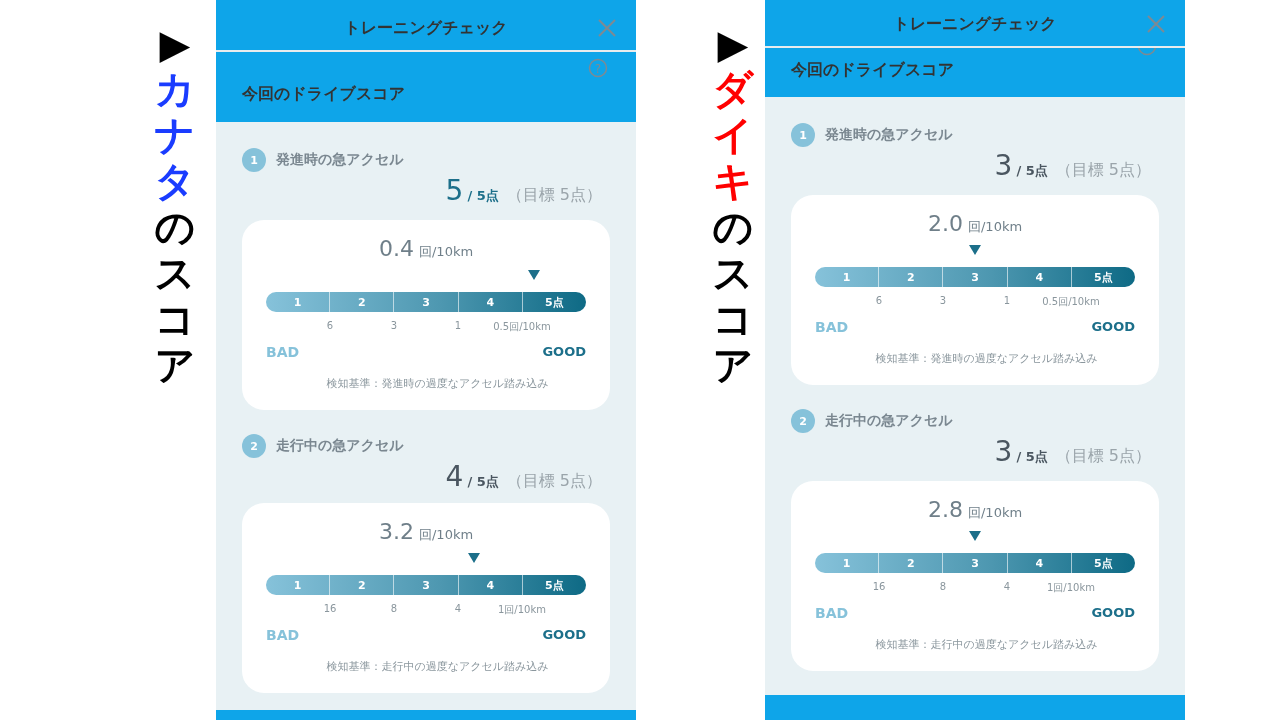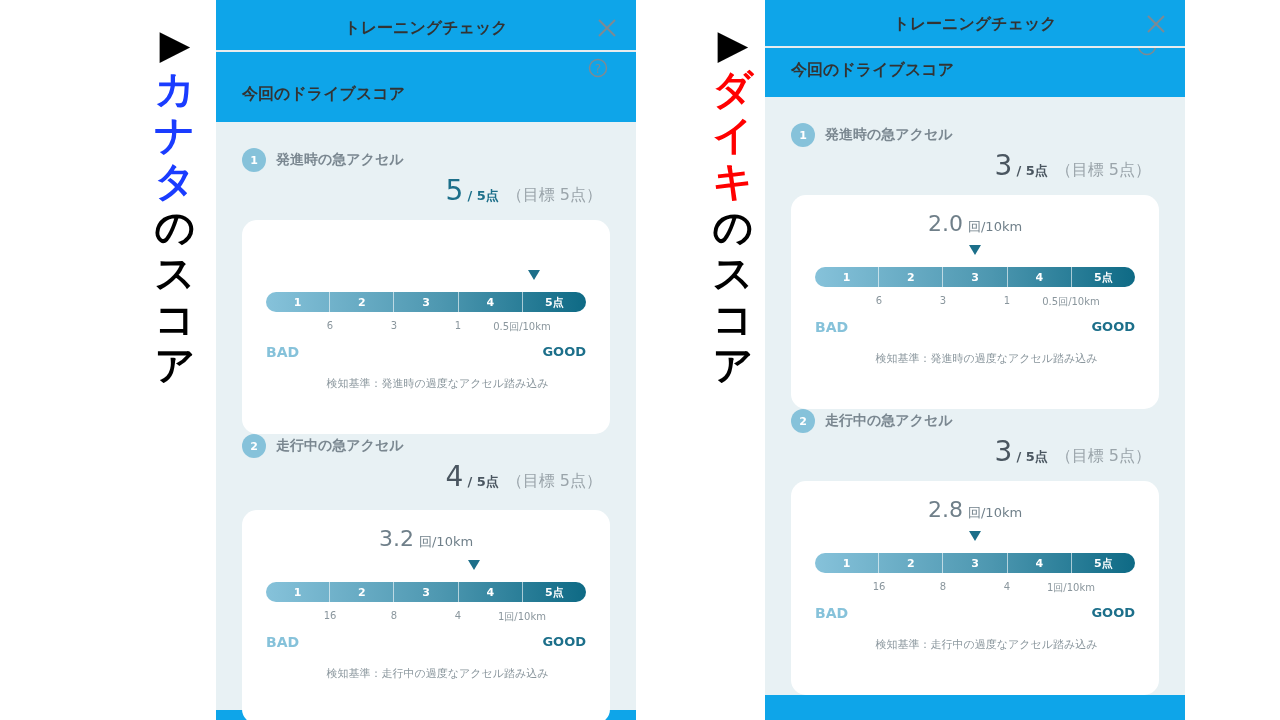--- a/index.html
+++ b/index.html
@@ -19,21 +19,21 @@
   .item-head { position:absolute; left:26px; top:0; display:flex; align-items:center; }
   .badge { width:24px; height:24px; border-radius:50%; background:#86c2da; color:#fff; font-size:11px; font-weight:bold;
            display:flex; align-items:center; justify-content:center; margin-right:10px; }
   .item-name { font-size:14px; color:#7a8790; font-weight:bold; }
   .score { position:absolute; right:34px; top:26px; display:flex; align-items:baseline; color:#4a5660; }
   .score .big { font-size:28px; margin-right:4px; }
   .score .big.teal { color:#1c6f8a; }
   .score .of { font-size:13px; font-weight:bold; color:#1c6f8a; margin-right:8px;margin-top:8px; }
   .score .of.dark { color:#4a5660; }
   .score .target { font-size:16px; color:#9aa4aa; }
-  .card { position:absolute; left:26px; right:26px; top:64px; height:214px; background:#fff; border-radius:15px; }
+  .card { position:absolute; left:26px; right:26px; top:64px; height:190px; background:#fff; border-radius:22px; }
   .val { position:absolute; left:0; right:0; top:16px; text-align:center; color:#6f7f89; }
   .val .num { font-size:22px; }
   .val .unit { font-size:13px; }
   .marker { position:absolute; top:50px; width:0; height:0; border-left:6px solid transparent; border-right:6px solid transparent; border-top:10px solid #1c6f8a; }
   .bar { position:absolute; left:24px; right:24px; top:72px; height:20px; border-radius:10px; display:flex; overflow:hidden;
          background:linear-gradient(90deg,#86c2da 0%,#4d97b0 55%,#0e6a85 100%); }
   .bar .seg { flex:1; color:#fff; font-size:11px; font-weight:bold; display:flex; align-items:center; justify-content:center;
               border-right:1px solid rgba(255,255,255,0.6); }
   .bar .seg:last-child { border-right:none; }
   .ticks { position:absolute; left:24px; right:24px; top:100px; height:14px; }
@@ -85,20 +85,21 @@
       <div class="item-head">
           <div class="badge">1</div>
           <div class="item-name">発進時の急アクセル</div>
         </div>
       <div class="score">
           <span class="big teal">5</span>
           <span class="of">/ 5点</span>
           <span class="target">（目標 5点）</span>
         </div>
       <div class="card" style="top:72px;">
+        <div class="val"><span class="num">0.4</span> <span class="unit">回/10km</span></div>
         <div class="marker" style="left:286px;"></div>
         <div class="bar">
           <div class="seg">1</div>
           <div class="seg">2</div>
           <div class="seg">3</div>
           <div class="seg">4</div>
           <div class="seg">5点</div>
         </div>
         <div class="ticks">
           <span style="left:20%">6</span>
@@ -115,21 +116,21 @@
     <div class="item" style="top:312px;">
       <div class="item-head">
           <div class="badge">2</div>
           <div class="item-name">走行中の急アクセル</div>
         </div>
       <div class="score">
           <span class="big">4</span>
           <span class="of dark">/ 5点</span>
           <span class="target">（目標 5点）</span>
         </div>
-      <div class="card" style="top:76px;">
+      <div class="card" style="top:69px;">
         <div class="val"><span class="num">3.2</span> <span class="unit">回/10km</span></div>
         <div class="marker" style="left:226px;"></div>
         <div class="bar">
           <div class="seg">1</div>
           <div class="seg">2</div>
           <div class="seg">3</div>
           <div class="seg">4</div>
           <div class="seg">5点</div>
         </div>
         <div class="ticks">

